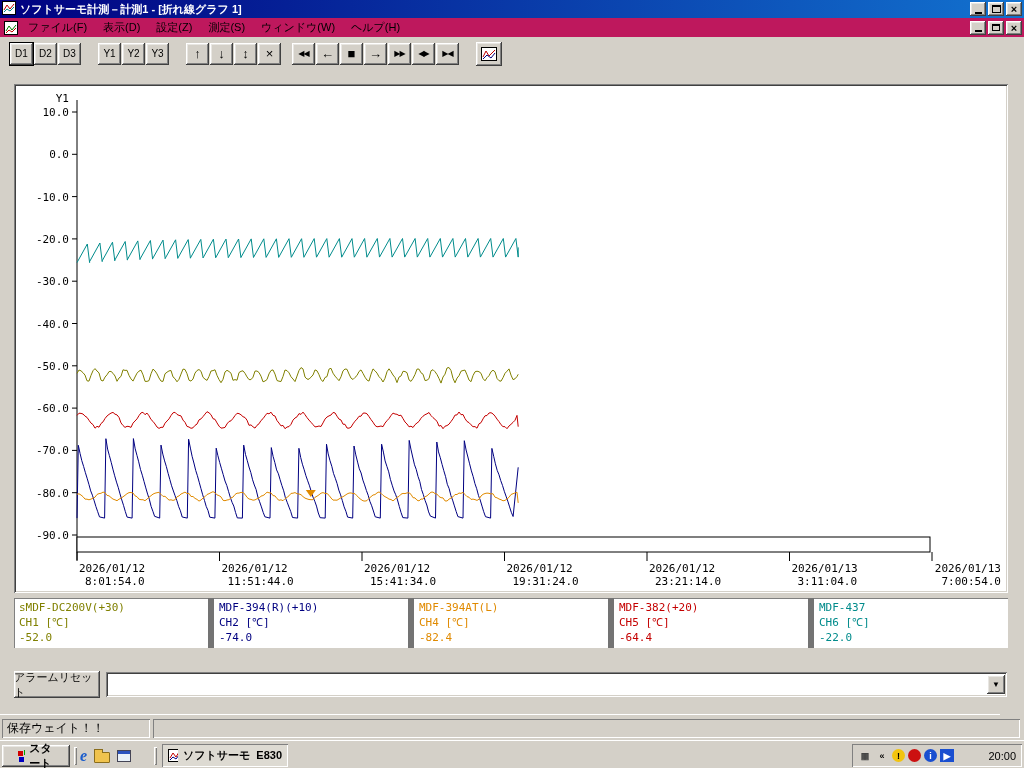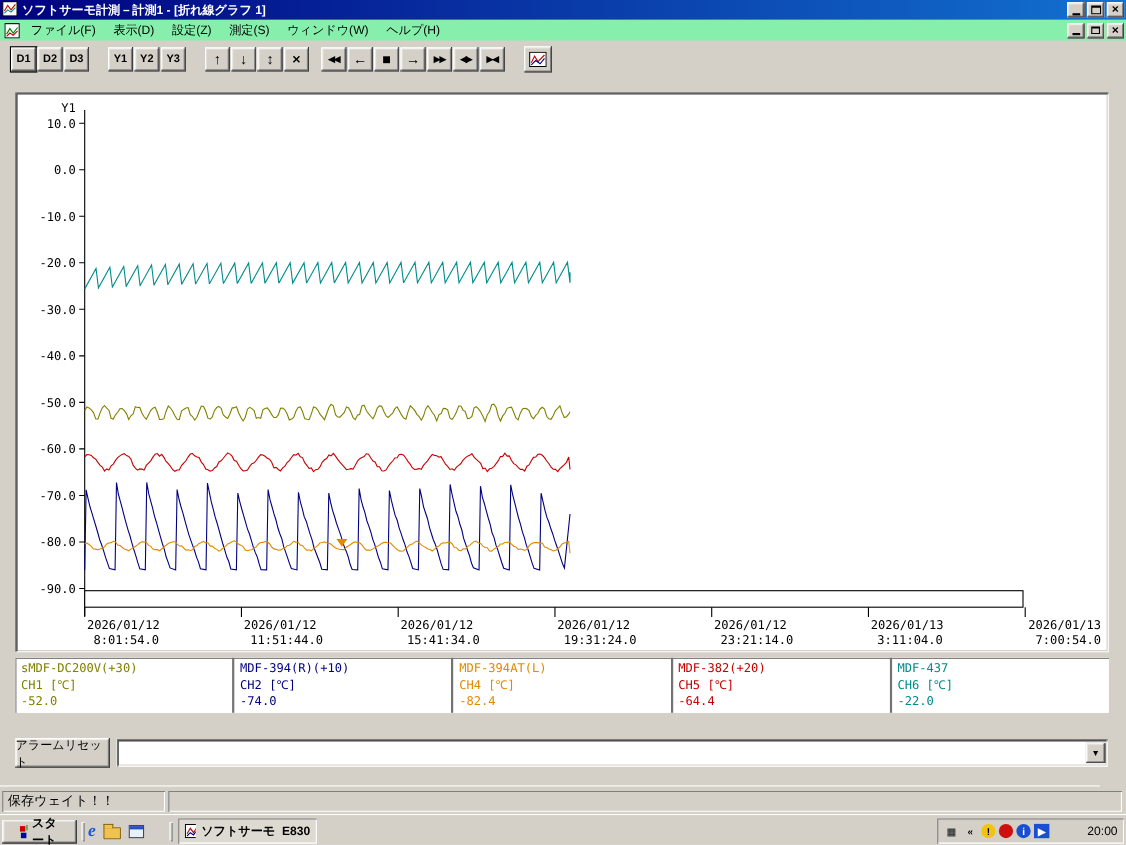--- a/index.html
+++ b/index.html
@@ -7,40 +7,40 @@
 body{background:#d4d0c8;font-family:"Liberation Sans",sans-serif;font-size:11px;position:relative;color:#000}
 .raised{background:#d4d0c8;box-shadow:inset -1px -1px #404040,inset 1px 1px #fff,inset -2px -2px #808080,inset 2px 2px #e8e6e2}
 
 .titlebar{position:absolute;left:0;top:0;width:1024px;height:18px;background:linear-gradient(90deg,#000080,#1272cf);display:flex;align-items:center;padding:0 2px;color:#fff}
 .title-text{font-weight:bold;font-size:11px;margin-left:4px;flex:1;white-space:nowrap;overflow:hidden}
 .winbtn{width:16px;height:14px;margin-left:2px;display:flex;align-items:center;justify-content:center;color:#000;font-size:11px;font-weight:bold;cursor:default;flex:none}
 .gmin{display:block;width:7px;height:2px;background:#000;margin-top:7px}
 .gmax{display:block;width:9px;height:8px;border:1px solid #000;border-top:2px solid #000;background:transparent}
 .gres{display:block;width:8px;height:7px;border:1px solid #000;border-top:2px solid #000}
 
-.menubar{position:absolute;left:0;top:18px;width:1024px;height:19px;display:flex;align-items:center;padding:0 2px;background:#86efac}
+.menubar{position:absolute;left:0;top:18px;width:1024px;height:19px;display:flex;align-items:center;padding:0 2px;background:#be185d}
 .menu-items{display:flex;flex:1}
 .menu-item{padding:3px 8px;white-space:nowrap}
 .mdiicon{width:18px;display:flex;align-items:center;justify-content:center}
 
 .toolbar{position:absolute;left:0;top:37px;width:1024px;height:33px;display:flex;align-items:center;padding-left:10px;background:#d4d0c8}
 .tgroup{display:flex}
-.tbtn{width:23px;height:22px;margin-right:1px;display:flex;align-items:center;justify-content:center;font-size:10px;font-weight:bold;background:#d4d0c8;box-shadow:inset -1px -1px #404040,inset 1px 1px #fff,inset -2px -2px #808080,inset 2px 2px #e8e6e2}
+.tbtn{width:23px;height:22px;margin-right:1px;display:flex;align-items:center;justify-content:center;font-size:10px;font-weight:normal;background:#d4d0c8;box-shadow:inset -1px -1px #404040,inset 1px 1px #fff,inset -2px -2px #808080,inset 2px 2px #e8e6e2}
 .tbtn.active{outline:1px solid #000}
 .tbtn.arrowg{font-size:13px}
 .tbtn.dbl{font-size:8px;letter-spacing:-1px}
 .gap10{width:10px}.gap14{width:16px}
 .trendbtn{width:26px;height:24px;display:flex;align-items:center;justify-content:center;background:#d4d0c8;box-shadow:inset -1px -1px #404040,inset 1px 1px #fff,inset -2px -2px #808080,inset 2px 2px #e8e6e2}
 
 .main-panel{position:absolute;left:14px;top:84px;width:994px;height:509px;background:#fff;box-shadow:inset 1px 1px #808080,inset -1px -1px #fff,inset 2px 2px #404040,inset -2px -2px #d4d0c8}
 .chart-wrap{position:absolute;left:2px;top:2px;width:990px;height:505px}
 .chart-wrap svg{font-family:"DejaVu Sans Mono",monospace;font-size:11px}
 
 .legend{position:absolute;left:14px;top:598px;width:994px;height:50px;background:#fff;display:flex;box-shadow:inset 1px 1px #808080,inset -1px -1px #fff;font-family:"DejaVu Sans Mono",monospace;font-size:11px}
-.legend-cell{flex:1;padding:2px 5px;border-right:2px solid #737373;line-height:15px;white-space:nowrap;overflow:hidden}
+.legend-cell{flex:1;padding:2px 5px;border-right:6px solid #737373;line-height:15px;white-space:nowrap;overflow:hidden}
 .legend-cell:last-child{border-right:none}
 
 .alarm-btn{position:absolute;left:14px;top:671px;width:86px;height:27px;display:flex;align-items:center;justify-content:center;font-size:11px;background:#d4d0c8;box-shadow:inset -1px -1px #404040,inset 1px 1px #fff,inset -2px -2px #808080,inset 2px 2px #e8e6e2}
 .combo{position:absolute;left:106px;top:672px;width:901px;height:25px;background:#fff;box-shadow:inset 1px 1px #808080,inset -1px -1px #fff,inset 2px 2px #404040,inset -2px -2px #d4d0c8;display:flex;align-items:center}
 .combo-value{flex:1;padding:0 6px}
 .combo-arrow{width:18px;height:19px;margin-right:2px;display:flex;align-items:center;justify-content:center;font-size:8px;background:#d4d0c8;box-shadow:inset -1px -1px #404040,inset 1px 1px #fff,inset -2px -2px #808080,inset 2px 2px #e8e6e2}
 
 .statusbar{position:absolute;left:0;top:714px;width:1000px;height:26px;background:#d4d0c8;border-top:1px solid #fff}
 .spanel{position:absolute;top:4px;height:19px;box-shadow:inset 1px 1px #808080,inset -1px -1px #fff;display:flex;align-items:center;padding:0 5px;font-size:12px;white-space:nowrap}
 .s1{left:2px;width:148px}

